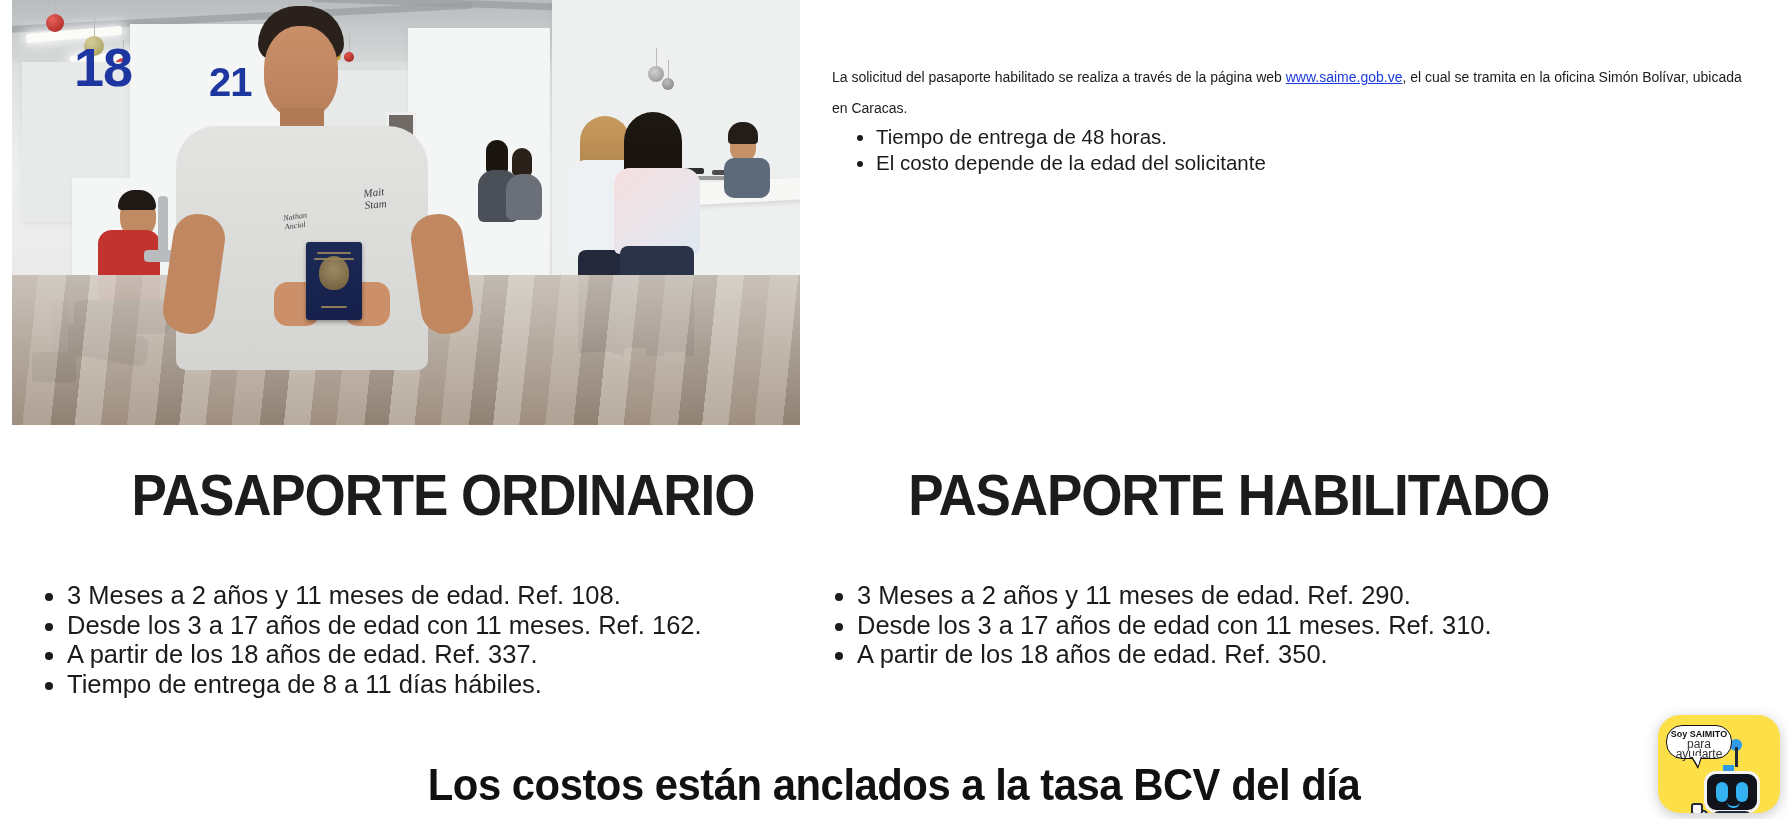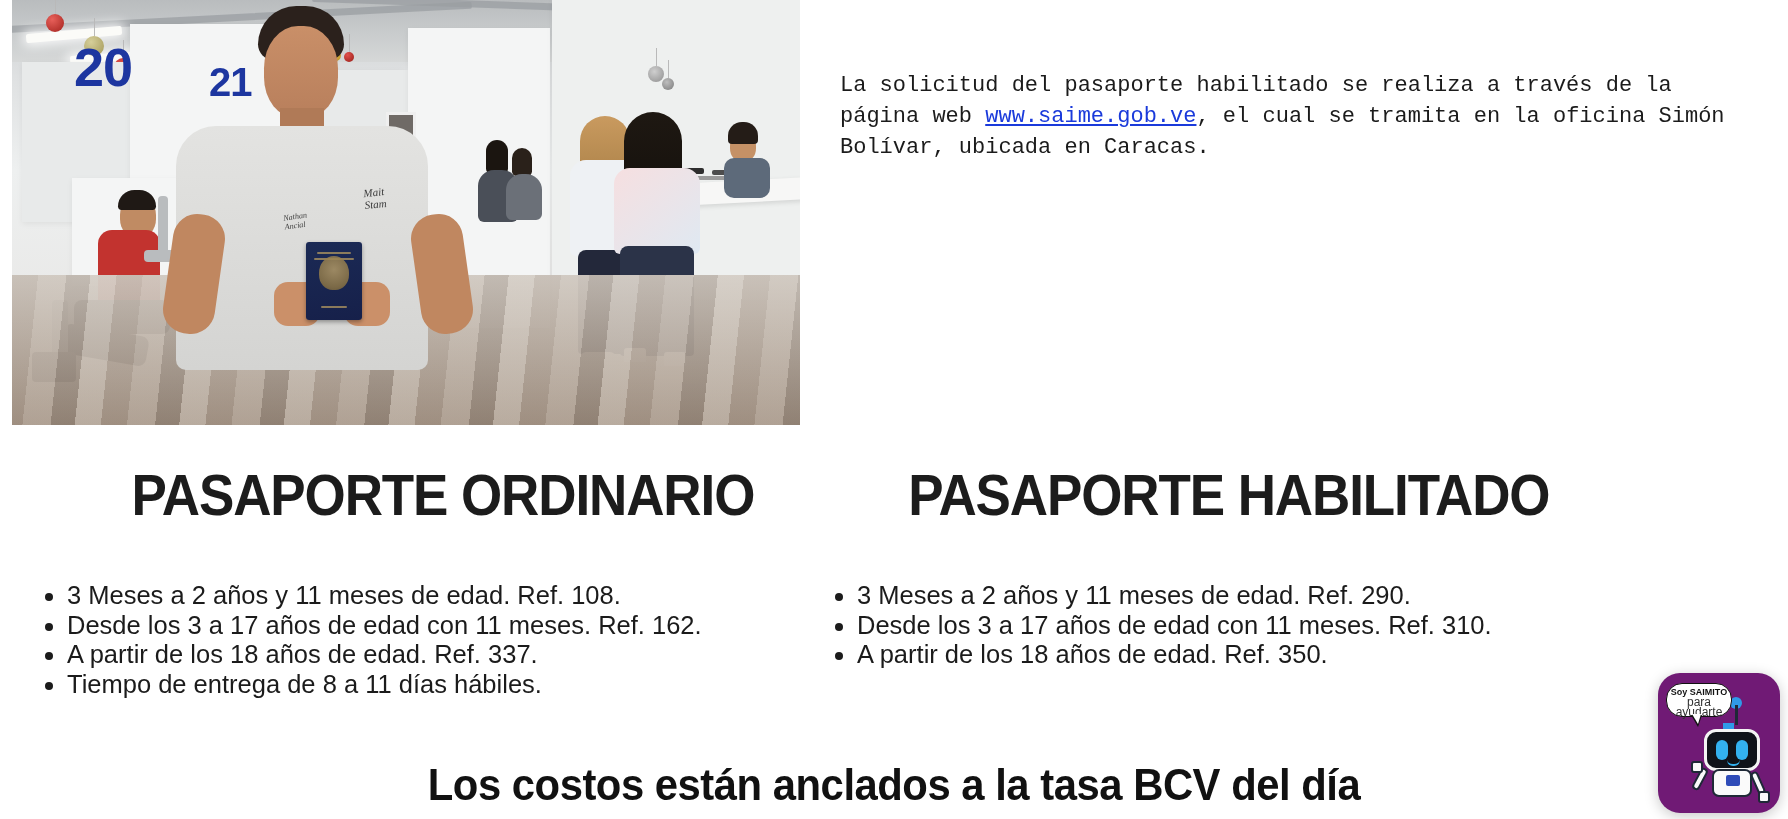--- a/index.html
+++ b/index.html
@@ -168,25 +168,25 @@
     position:absolute; background:#6f6a66; border:3px solid #efefef;
   }
 
   
   .intro-block {
     position: absolute;
     left: 832px; top: 62px;
     width: 920px;
   }
   .intro-paragraph {
-    margin: 8px;
-    font-size: 22px;
+    margin: 0;
+    font-size: 14px;
     line-height: 31px;
     color: #1b1b1b;
-    font-family: Liberation Mono, monospace;
+    font-family: Liberation Sans, sans-serif;
   }
   .intro-link {
     color: #1a3adb;
     text-decoration: underline;
     cursor: pointer;
   }
   .intro-list {
     margin: 0;
     padding: 0 0 0 44px;
     list-style: disc;
@@ -240,22 +240,22 @@
     font-size: 44px;
     letter-spacing: -0.5px;
     color: #111111;
     transform: scaleX(0.95);
   }
 
   
   .chat-widget {
     position: absolute;
     right: 8px; bottom: 6px;
-    width: 122px; height: 140px;
-    background: #701a75;
+    width: 122px; height: 98px;
+    background: #fde047;
     border-radius: 22px;
     box-shadow: 0 3px 14px rgba(0,0,0,.22);
     overflow: hidden;
   }
   .chat-bubble {
     position: absolute;
     left: 8px; top: 10px;
     width: 66px; height: 34px;
     background: #ffffff;
     border: 1.4px solid #111;
@@ -358,21 +358,21 @@
       <div class="ph-orn" style="left:102px; top:58px; width:18px; height:18px; background:radial-gradient(circle at 35% 30%,#e2514c,#9b1f1a);"></div>
       <div class="ph-orn" style="left:318px; top:50px; width:11px; height:11px; background:radial-gradient(circle at 35% 30%,#f0c95e,#b38a1f);"></div>
       <div class="ph-orn" style="left:332px; top:52px; width:10px; height:10px; background:radial-gradient(circle at 35% 30%,#e2514c,#971d18);"></div>
 
       <div class="ph-wall dim" style="left:10px; top:62px; width:110px; height:160px;"></div>
       <div class="ph-wall" style="left:118px; top:24px; width:186px; height:300px;"></div>
       <div class="ph-wall dim" style="left:304px; top:70px; width:96px; height:170px;"></div>
       <div class="ph-wall" style="left:396px; top:28px; width:142px; height:300px;"></div>
       <div class="ph-wall" style="left:60px; top:178px; width:230px; height:108px;"></div>
 
-      <div class="ph-counter-num" style="left:62px; top:36px; font-size:54px;">20</div>
+      <div class="ph-counter-num" style="left:62px; top:36px; font-size:54px;">18</div>
       <div class="ph-counter-num" style="left:197px; top:60px; font-size:40px;">21</div>
 
       <div class="ph-wall" style="left:540px; top:0px; width:252px; height:300px; background:#eef0ef;"></div>
       <div class="ph-frame-art" style="left:374px; top:112px; width:30px; height:42px;"></div>
       <div class="ph-orn" style="left:636px; top:66px; width:16px; height:16px; background:radial-gradient(circle at 40% 35%,#cfcfcf,#8e8e8e);"></div>
       <div class="ph-orn" style="left:650px; top:78px; width:12px; height:12px; background:radial-gradient(circle at 40% 35%,#bdbdbd,#7b7b7b);"></div>
 
       <div class="ph-desk" style="left:612px; top:182px; width:180px; height:22px; transform:rotate(-3deg);"></div>
       <div class="ph-deskitem" style="left:664px; top:168px; width:28px; height:6px; background:#2e2e2e;"></div>
       <div class="ph-deskitem" style="left:700px; top:170px; width:22px; height:5px; background:#4d4d4d;"></div>
@@ -444,20 +444,24 @@
           <div class="seal"></div>
           <div class="ln" style="top:64px; width:26px;"></div>
         </div>
       </div>
 
     </div>
   </div>
 
   <div class="intro-block">
     <p class="intro-paragraph"><span>La solicitud del pasaporte habilitado se realiza a través de la página web </span><a class="intro-link" href="#">www.saime.gob.ve</a><span>, el cual se tramita en la oficina Simón Bolívar, ubicada en Caracas.</span></p>
+    <ul class="intro-list">
+      <li>Tiempo de entrega de 48 horas.</li>
+      <li>El costo depende de la edad del solicitante</li>
+    </ul>
   </div>
 
 </div>
 
 <div class="col-heading" id="heading-ordinario">PASAPORTE ORDINARIO</div>
 
 <div class="col-heading" id="heading-habilitado">PASAPORTE HABILITADO</div>
 
 <ul class="col-list" id="list-ordinario">
   <li>3 Meses a 2 años y 11 meses de edad. Ref. 108.</li>

